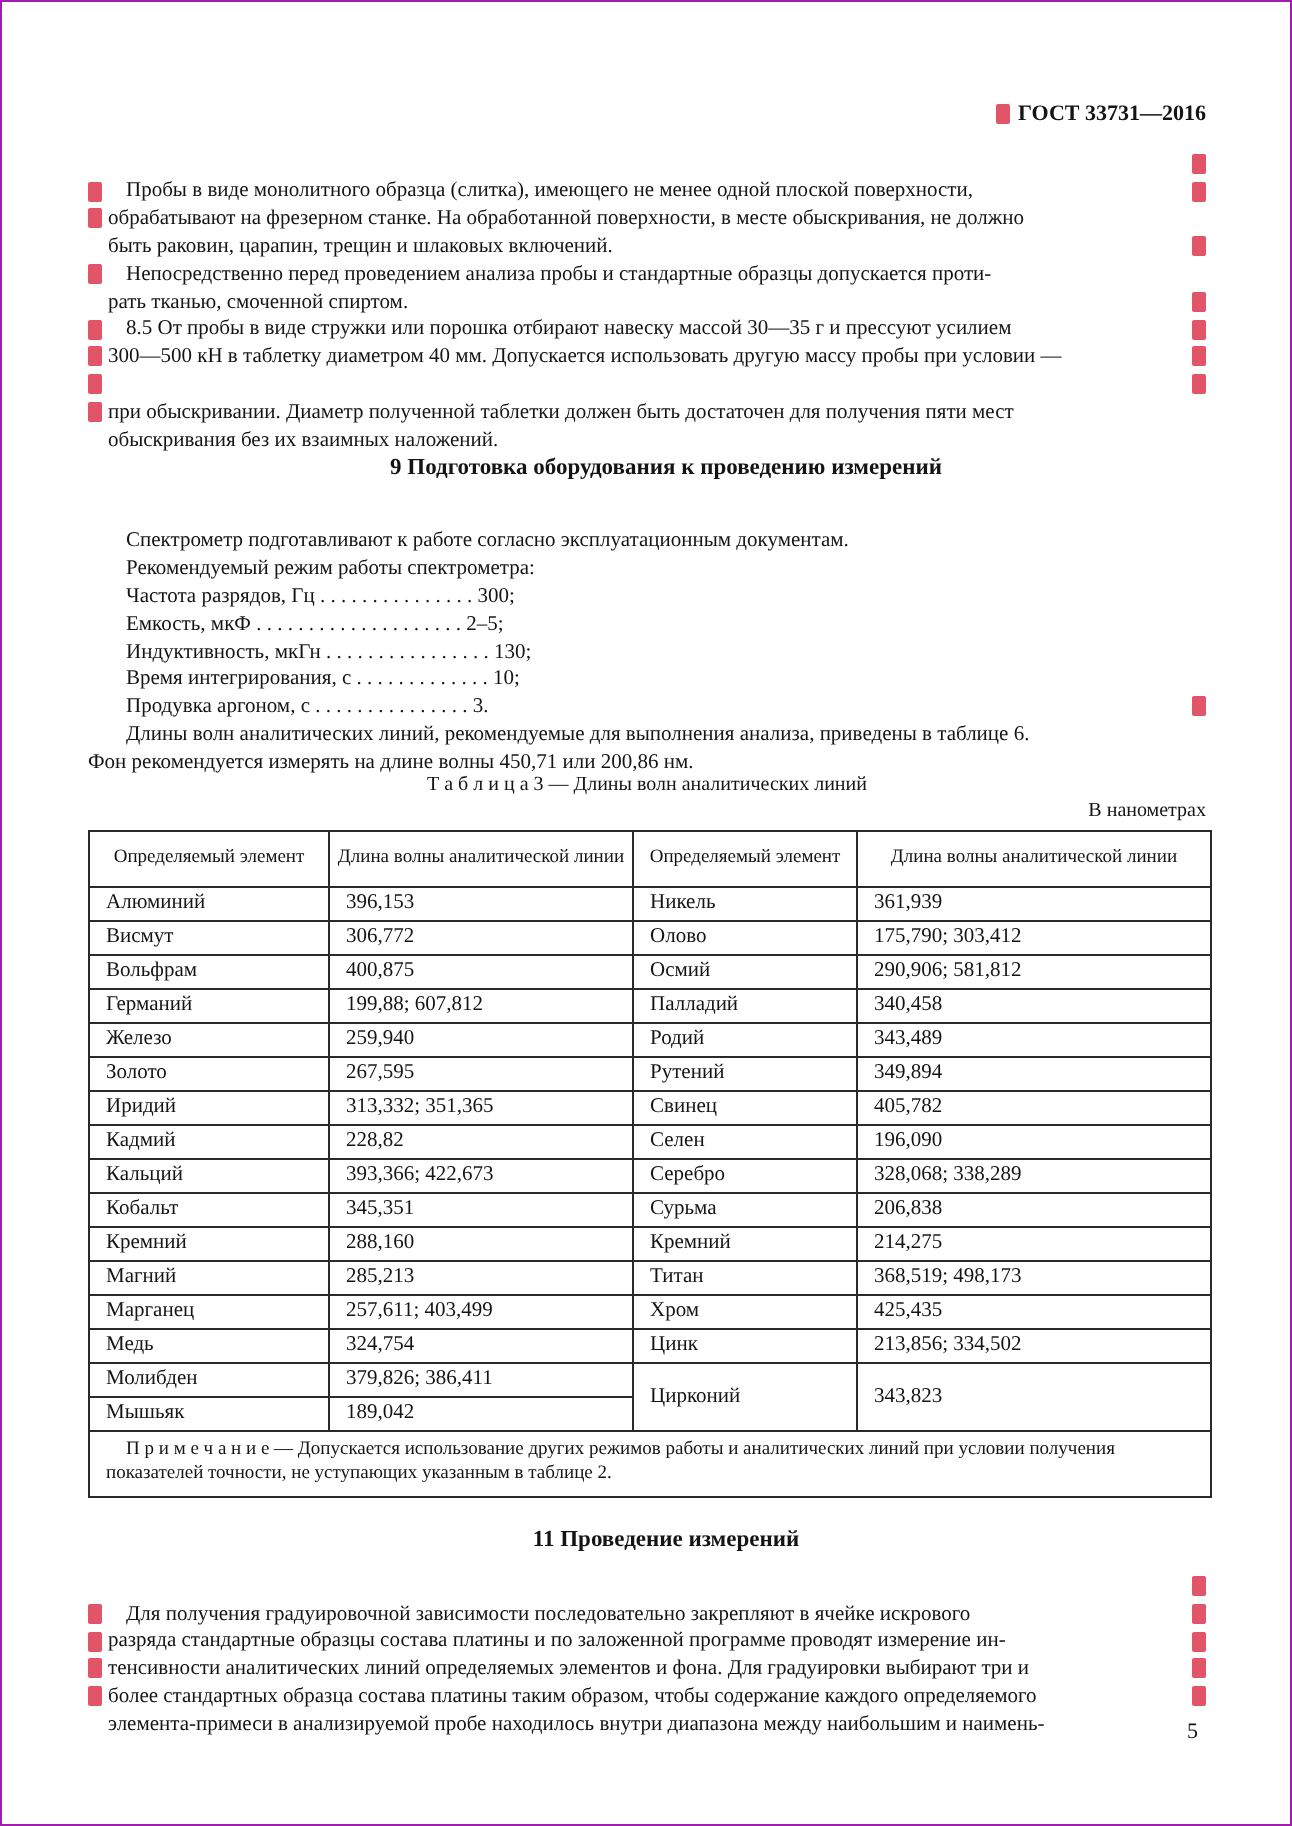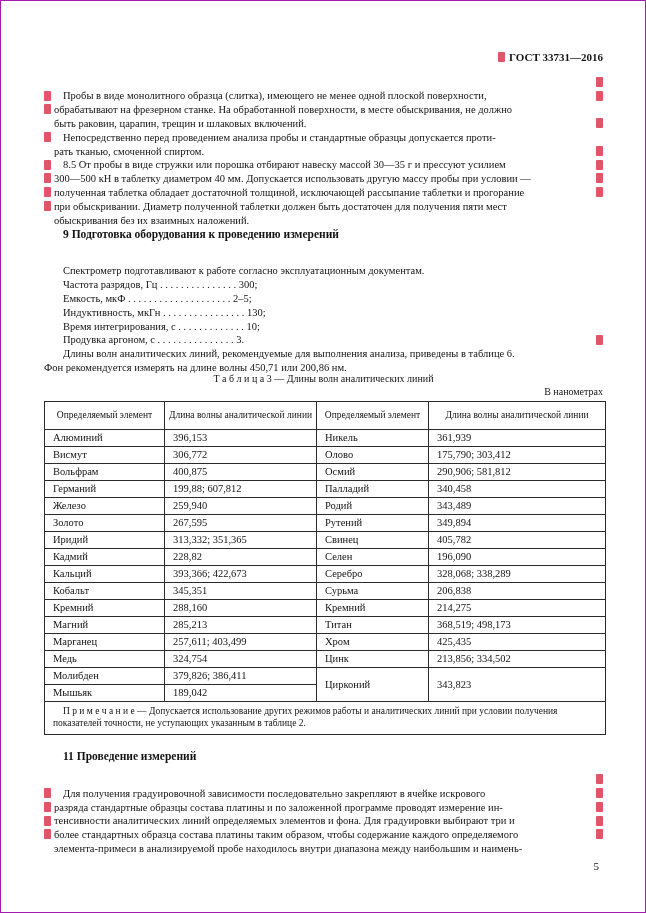--- a/index.html
+++ b/index.html
@@ -20,21 +20,21 @@
     display:flex; justify-content:flex-end; align-items:center; gap:4px;
     font-weight:bold; font-size:11px; margin-bottom:12px;
   }
   .para { margin:0; }
   .tline { display:flex; align-items:center; height:13.8px; }
   .tline .txt { white-space:pre;margin-top:28px; }
   .tline.indent .txt { padding-left:19px; }
   .mark { width:7px; height:10px; background:#e25568; flex:none; border-radius:1px; }
   .mark.end { margin-left:auto; }
   .mark.start { margin-right:3px; }
-  .sec-title { font-size:11.5px; font-weight:bold; padding-left:19px; margin:14px 0 8px; line-height:15px; }
+  .sec-title { font-size:11.5px; font-weight:bold; padding-left:19px; margin:14px 0 8px; line-height:15px;text-align:center; }
   .tbl-caption { margin-top:12px; font-size:10px; line-height:13px;text-align:center; }
   .tbl-units { text-align:right; font-size:10px; line-height:13px; margin-bottom:3px; }
   table.t3 { width:100%; border-collapse:collapse; table-layout:fixed; }
   table.t3 th, table.t3 td { border:1px solid #2a2a2a; vertical-align:middle; }
   table.t3 th {
     font-size:9.5px; font-weight:normal; text-align:center;
     padding:2px 2px; height:28px; line-height:11px;
   }
   table.t3 td {
     font-size:10.5px; text-align:left; padding:2px 2px 2px 8px;
@@ -87,41 +87,45 @@
           <span class="txt">8.5 От пробы в виде стружки или порошка отбирают навеску массой 30—35 г и прессуют усилием</span>
           <span class="mark end" style="background: rgb(226, 85, 104);"></span>
         </div>
         <div class="tline">
           <span class="mark start" style="background: rgb(226, 85, 104);"></span>
           <span class="txt">300—500 кН в таблетку диаметром 40 мм. Допускается использовать другую массу пробы при условии —</span>
           <span class="mark end" style="background: rgb(226, 85, 104);"></span>
         </div>
         <div class="tline">
           <span class="mark start" style="background: rgb(226, 85, 104);"></span>
-          <span class="txt">полученная таблетка обладает достаточной толщиной, исключающей рассыпание таблетки и прогорание</span>
           <span class="mark end" style="background: rgb(226, 85, 104);"></span>
         </div>
         <div class="tline">
           <span class="mark start" style="background: rgb(226, 85, 104);"></span>
           <span class="txt">при обыскривании. Диаметр полученной таблетки должен быть достаточен для получения пяти мест</span>
           <span class="mark end" style="background: rgb(226, 85, 104);"></span>
         </div>
         <div class="tline">
           <span class="mark start" style="background: rgb(226, 85, 104);"></span>
           <span class="txt">обыскривания без их взаимных наложений.</span>
         </div>
       </div>
     </div>
 
   <div class="sec-title">9 Подготовка оборудования к проведению измерений</div>
 
   <div id="sec9-paras">
       <div class="para">
         <div class="tline indent">
           <span class="txt">Спектрометр подготавливают к работе согласно эксплуатационным документам.</span>
+        </div>
+      </div>
+      <div class="para">
+        <div class="tline indent">
+          <span class="txt">Рекомендуемый режим работы спектрометра:</span>
         </div>
       </div>
       <div class="para">
         <div class="tline indent">
           <span class="txt">Частота разрядов, Гц . . . . . . . . . . . . . . . 300;</span>
         </div>
       </div>
       <div class="para">
         <div class="tline indent">
           <span class="txt">Емкость, мкФ . . . . . . . . . . . . . . . . . . . . 2–5;</span>

